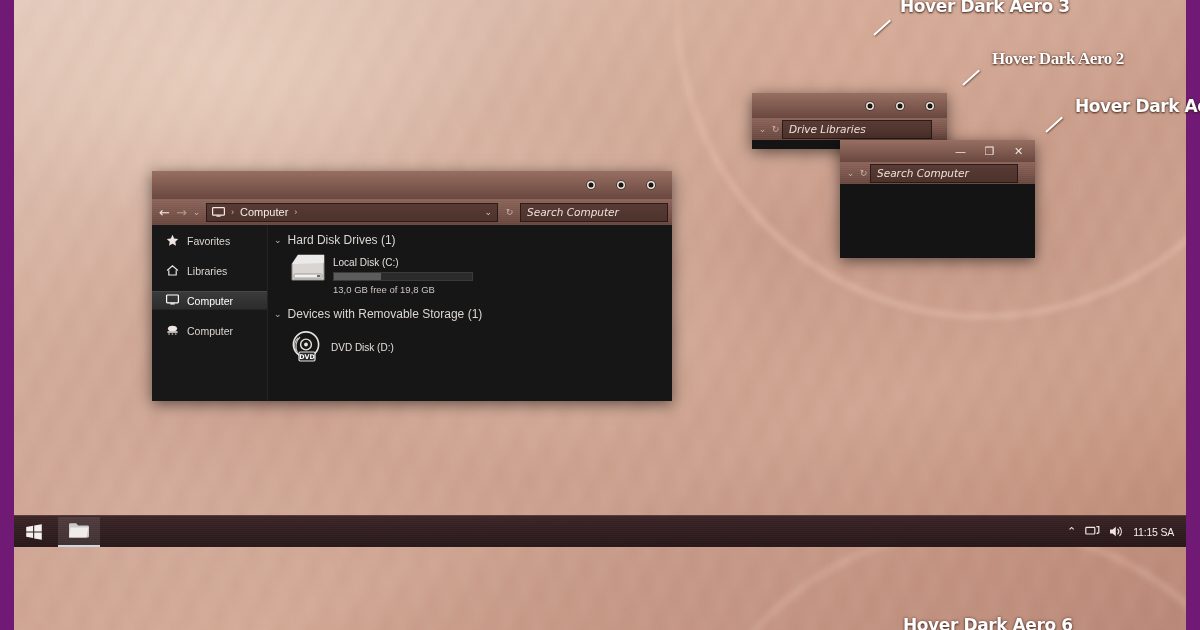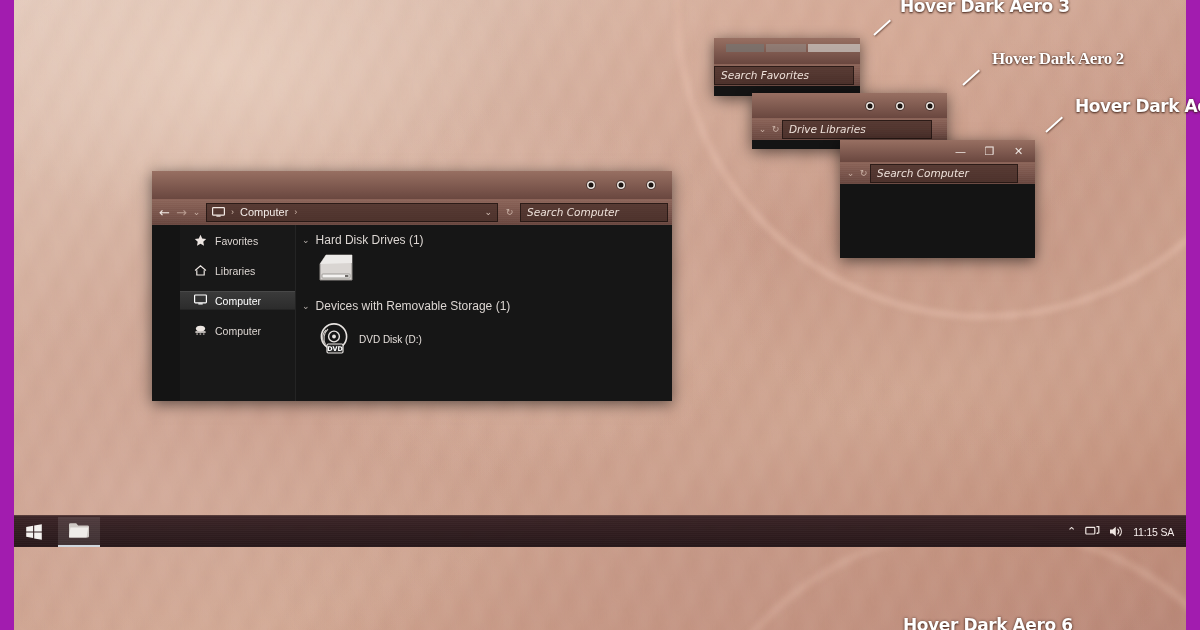--- a/index.html
+++ b/index.html
@@ -6,21 +6,21 @@
   html, body {
     width: 1200px; height: 630px;
     overflow: hidden;
     background: #000;
     font-family: "Liberation Sans", sans-serif;
   }
 
   #stage {
     position: relative;
     width: 1200px; height: 630px;
-    background: #a21caf;
+    background: #701a75;
     overflow: hidden;
   }
 
   
   .wallpaper {
     position: absolute;
     left: 14px; top: 0; right: 14px; bottom: 0;
     width: 1172px; height: 630px;
     overflow: hidden;
     background:
@@ -284,31 +284,20 @@
   <div class="anno-line" style="left:874px; top:34px; width:22px; transform:rotate(-42deg);"></div>
 
   <div class="anno" style="left:992px; top:49px;font-family:Liberation Serif, serif;">Hover Dark Aero 2</div>
   <div class="anno-line" style="left:963px; top:84px; width:22px; transform:rotate(-42deg);"></div>
 
   <div class="anno" style="left:1075px; top:96px;">Hover Dark Aero 1</div>
   <div class="anno-line" style="left:1046px; top:131px; width:22px; transform:rotate(-42deg);"></div>
 
   <div class="anno" style="left:903px; top:615px;">Hover Dark Aero 6</div>
 
-  <div class="win" id="win-favorites" style="left:714px; top:38px; width:146px; height:58px;">
-    <div class="titlebar tex" style="height:26px;">
-      <div class="sbar" style="left:12px; top:6px; width:38px; background:rgba(120,116,112,0.75);"></div>
-      <div class="sbar" style="left:52px; top:6px; width:40px; background:rgba(150,146,142,0.5);"></div>
-      <div class="sbar" style="left:94px; top:6px; width:52px; background:rgba(206,202,198,0.7);"></div>
-    </div>
-    <div class="navrow" style="height:22px;">
-      <div class="searchbox" style="width:140px; margin-left:-4px;">Search Favorites</div>
-    </div>
-    <div style="height:12px; background:#141414;"></div>
-  </div>
 
   <div class="win" id="win-libraries" style="left:752px; top:93px; width:195px; height:56px;">
     <div class="titlebar tex" style="height:25px;">
       <div class="wctl" style="height:25px; right:2px;">
         <div class="dot-btn">
             <i></i>
           </div>
         <div class="dot-btn">
             <i></i>
           </div>
@@ -375,21 +364,21 @@
         <span class="addr-right">
           <span>⌄</span>
         </span>
       </div>
 
       <div class="navbtn tiny" style="margin-right:4px;">↻</div>
 
       <div class="searchbox">Search Computer</div>
     </div>
 
-    <div class="win-body" style="height:176px;margin-left:28px;">
+    <div class="win-body" style="height:176px;">
 
       <div class="nav-pane">
 
         <div class="nav-item">
           <span class="nav-ico">
             <svg width="13" height="13" viewBox="0 0 13 13" aria-hidden="true">
               <path d="M6.5 0.7 L8.2 4.4 L12.2 4.9 L9.3 7.7 L10.0 11.7 L6.5 9.8 L3.0 11.7 L3.7 7.7 L0.8 4.9 L4.8 4.4 Z" fill="#ece5e1"></path>
             </svg>
           </span>
           <span>Favorites</span>
@@ -437,20 +426,27 @@
         </div>
 
         <div class="drive-row">
           <span style="flex:0 0 auto;">
             <svg width="36" height="30" viewBox="0 0 36 30" aria-hidden="true">
               <path d="M8 2 L34 2 L34 27 L2 27 L2 11 Z" fill="#d9d5d2" stroke="#8e8a87" stroke-width="1"></path>
               <path d="M8 2 L34 2 L34 10 L2 11 Z" fill="#eceae8"></path>
               <rect x="4" y="21" width="28" height="4" rx="0.8" fill="#f4f2f1" stroke="#8e8a87" stroke-width="0.8"></rect>
               <rect x="27" y="22" width="3.4" height="2" fill="#6f6b68"></rect>
             </svg>
+          </span>
+          <span class="drive-meta">
+            <span class="drive-name" style="display:block;">Local Disk (C:)</span>
+            <span class="bar-out" style="display:block;">
+              <span class="bar-in" id="cap-fill" style="display: block; width: 34%;"></span>
+            </span>
+            <span class="drive-free" style="display:block;">13,0 GB free of 19,8 GB</span>
           </span>
         </div>
 
         <div class="grp-head" style="margin-top:6px;">
           <span class="chev">⌄</span>
           <span>Devices with Removable Storage (1)</span>
         </div>
 
         <div class="drive-row" style="align-items:center; padding-top:5px;">
           <span style="flex:0 0 auto; position:relative; display:block; width:34px; height:32px;">

